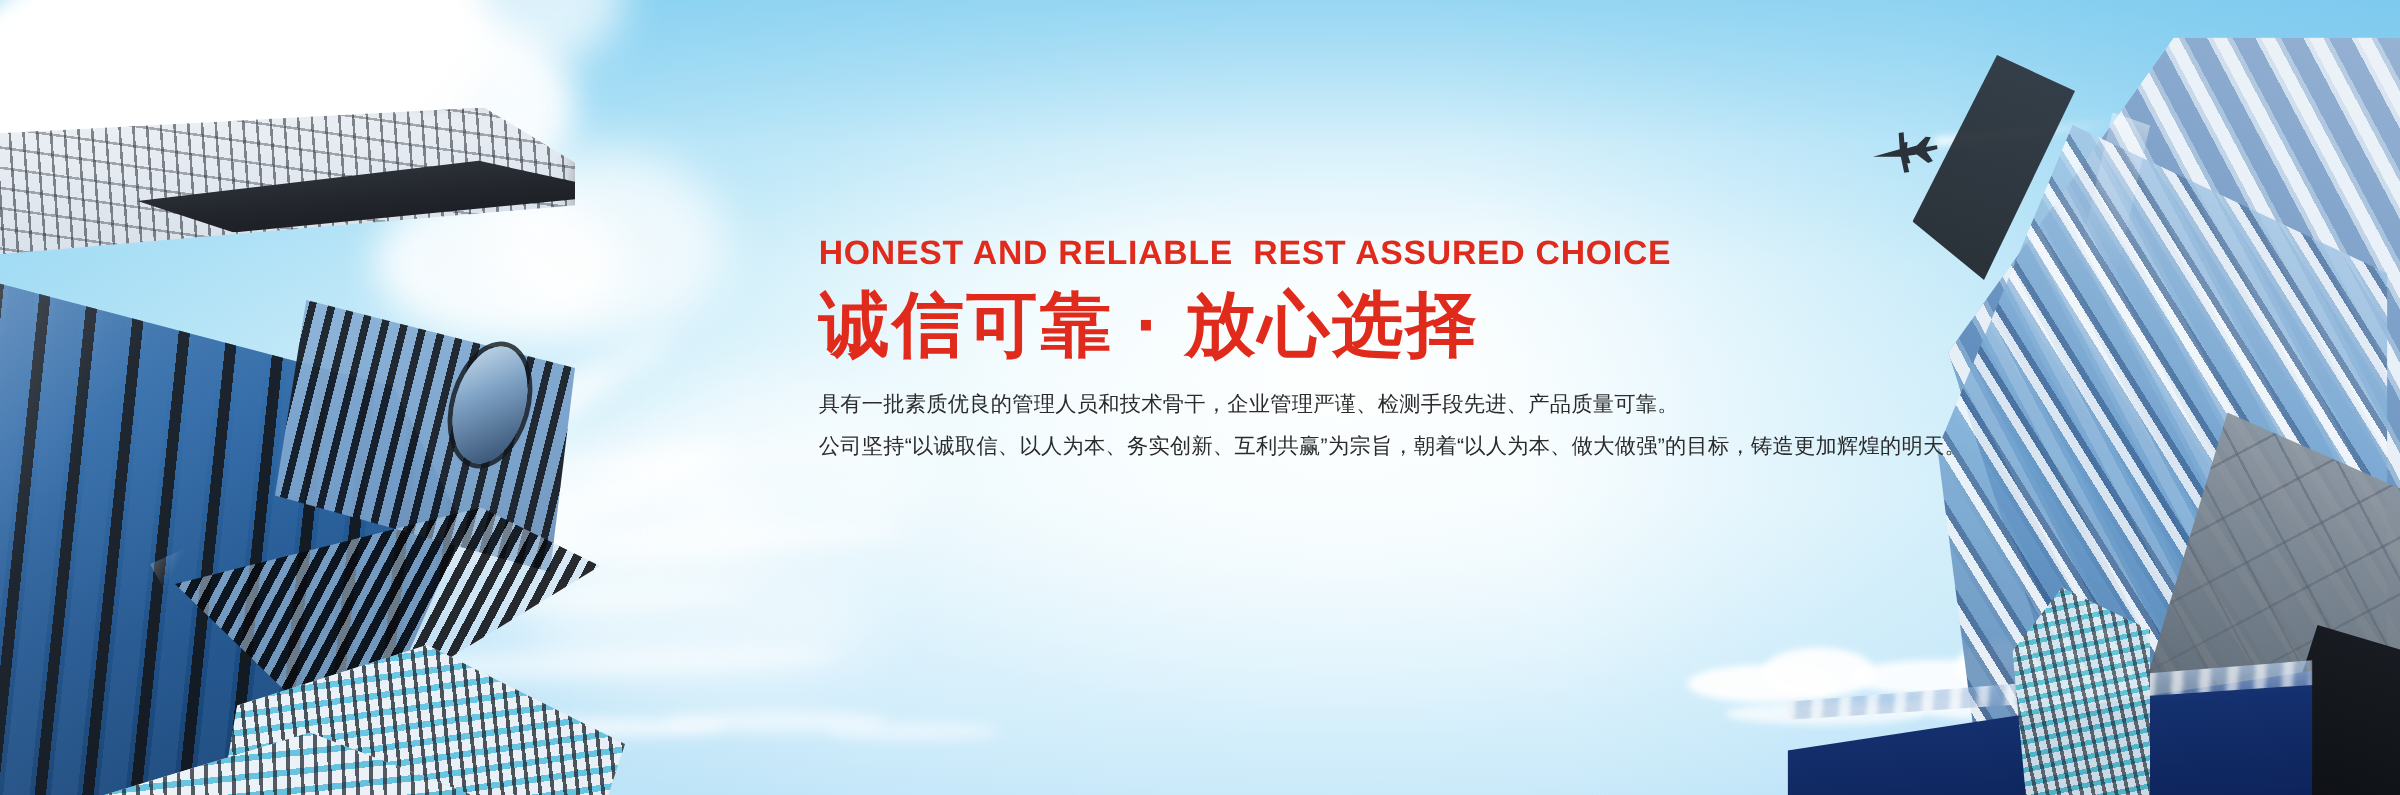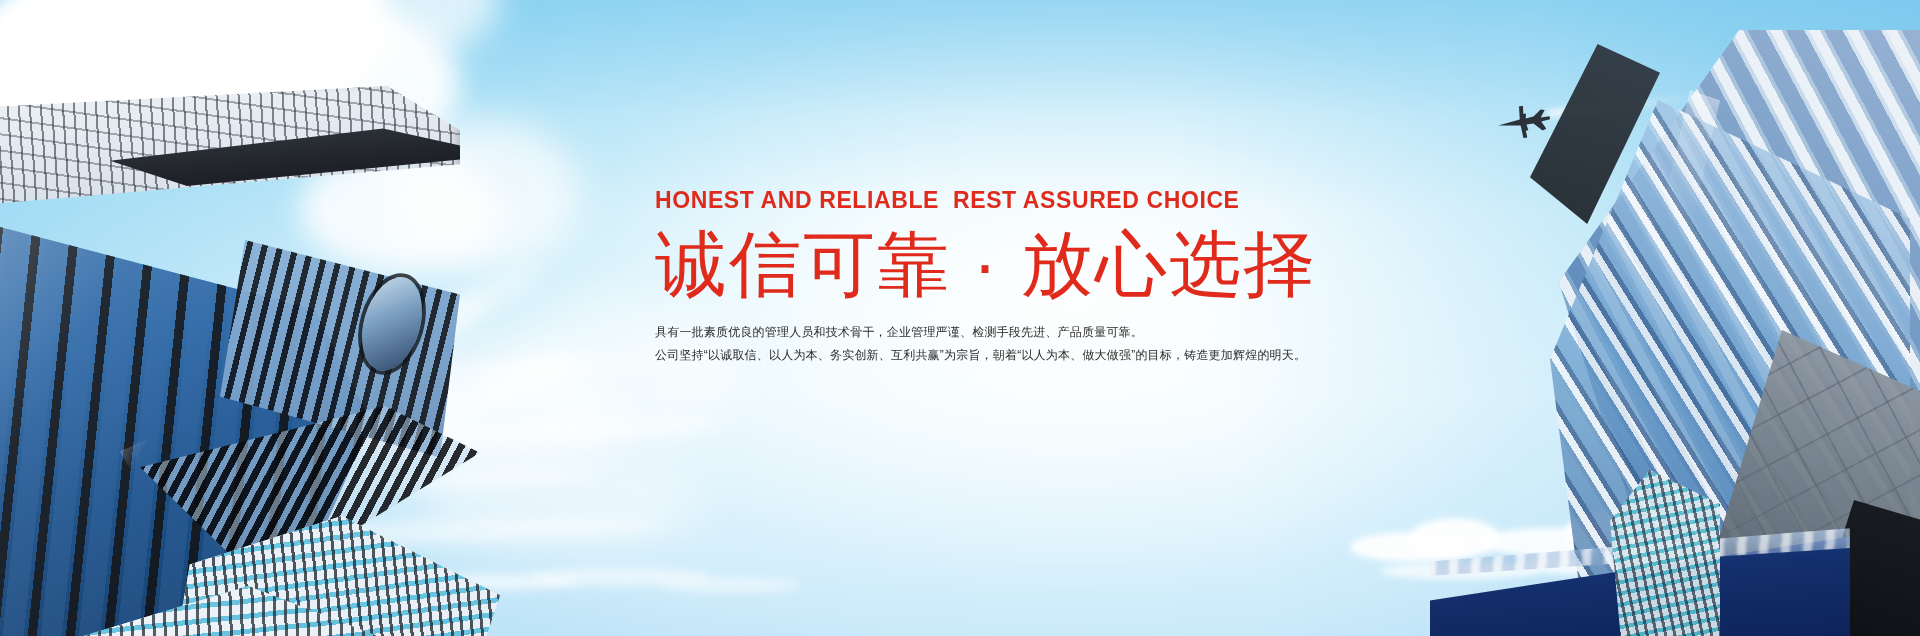--- a/index.html
+++ b/index.html
@@ -269,38 +269,38 @@
 
   
   .copy {
     position:absolute;
     left:655px; top:186px;
     width:880px;
     z-index:40;
   }
   .eyebrow {
     color:#e02b1c;
-    font-size:23px;
+    font-size:27px;
     font-weight:700;
     letter-spacing:0.6px;
     line-height:1.25;
     white-space:pre;
   }
   .headline {
     color:#e02b1c;
-    font-size:72px;
-    font-weight:400;
+    font-size:57px;
+    font-weight:700;
     letter-spacing:2px;
     line-height:1.22;
     margin-top:6px;
     white-space:pre;
   }
   .body-line {
     color:#2b2b2b;
-    font-size:12px;
+    font-size:17px;
     line-height:1.95;
     letter-spacing:0.2px;
     white-space:pre;
   }
   .body-wrap { margin-top:12px; }
 </style>
 </head>
 <body>
 
 <div class="banner">

